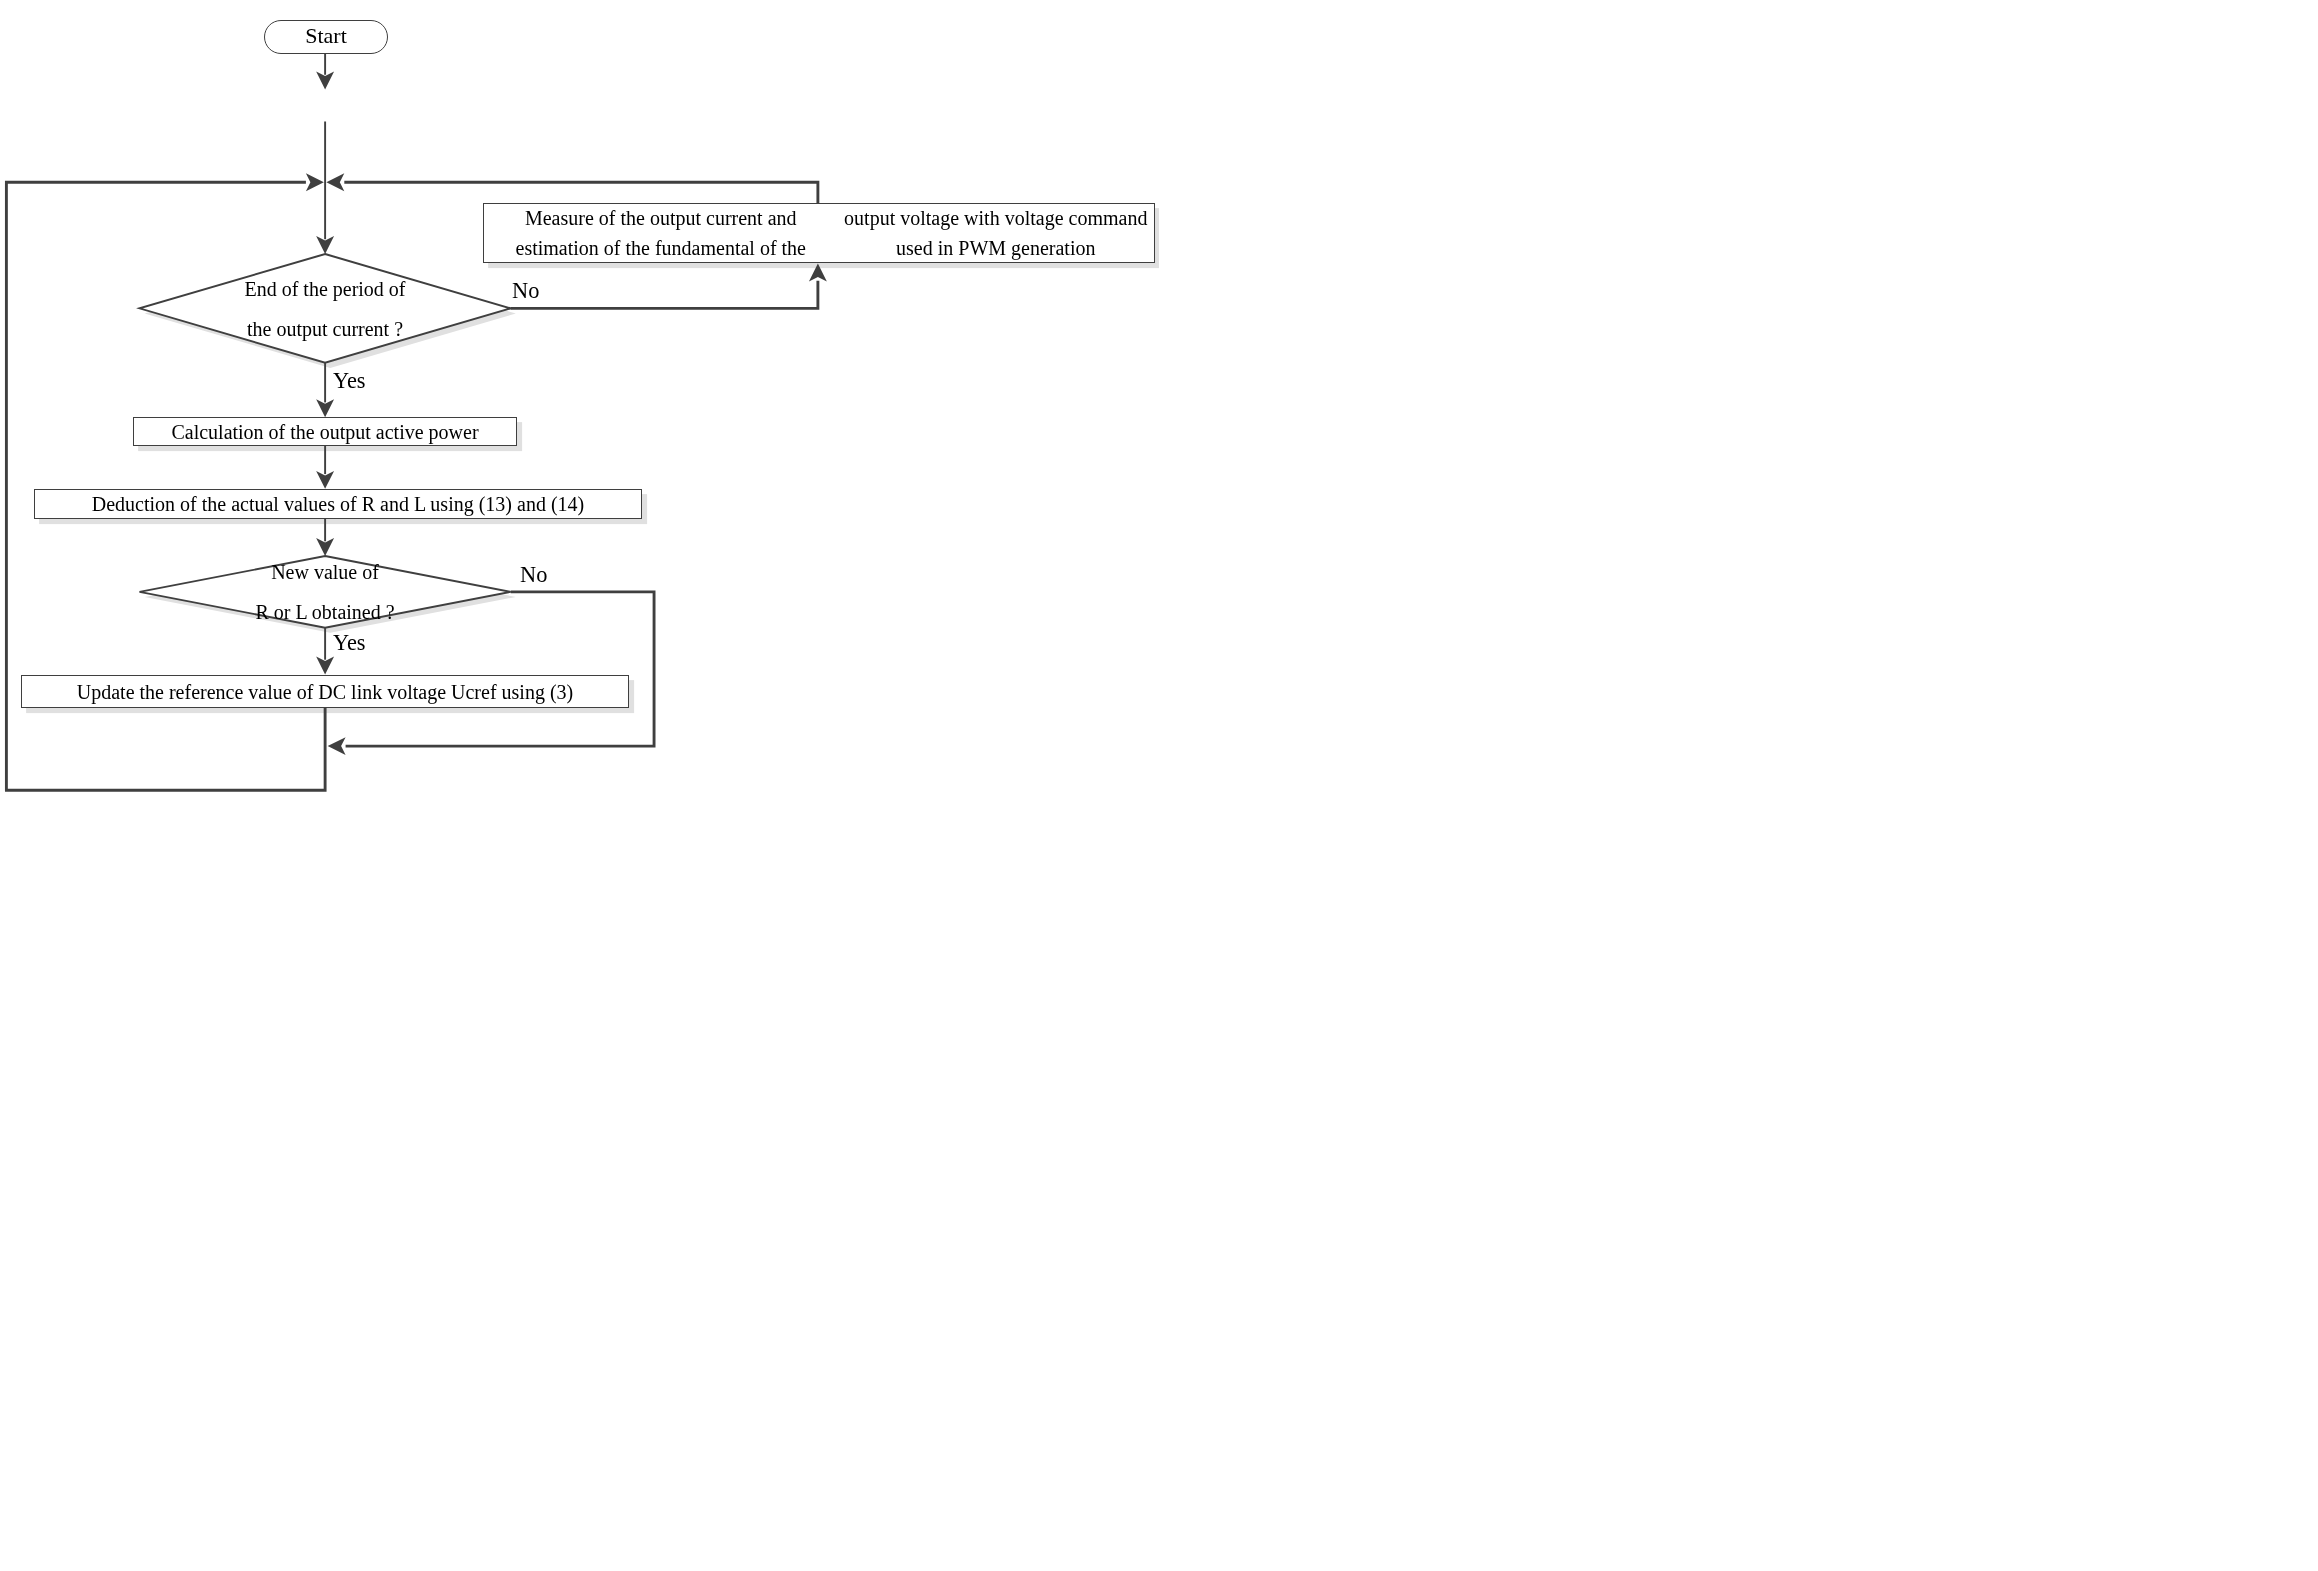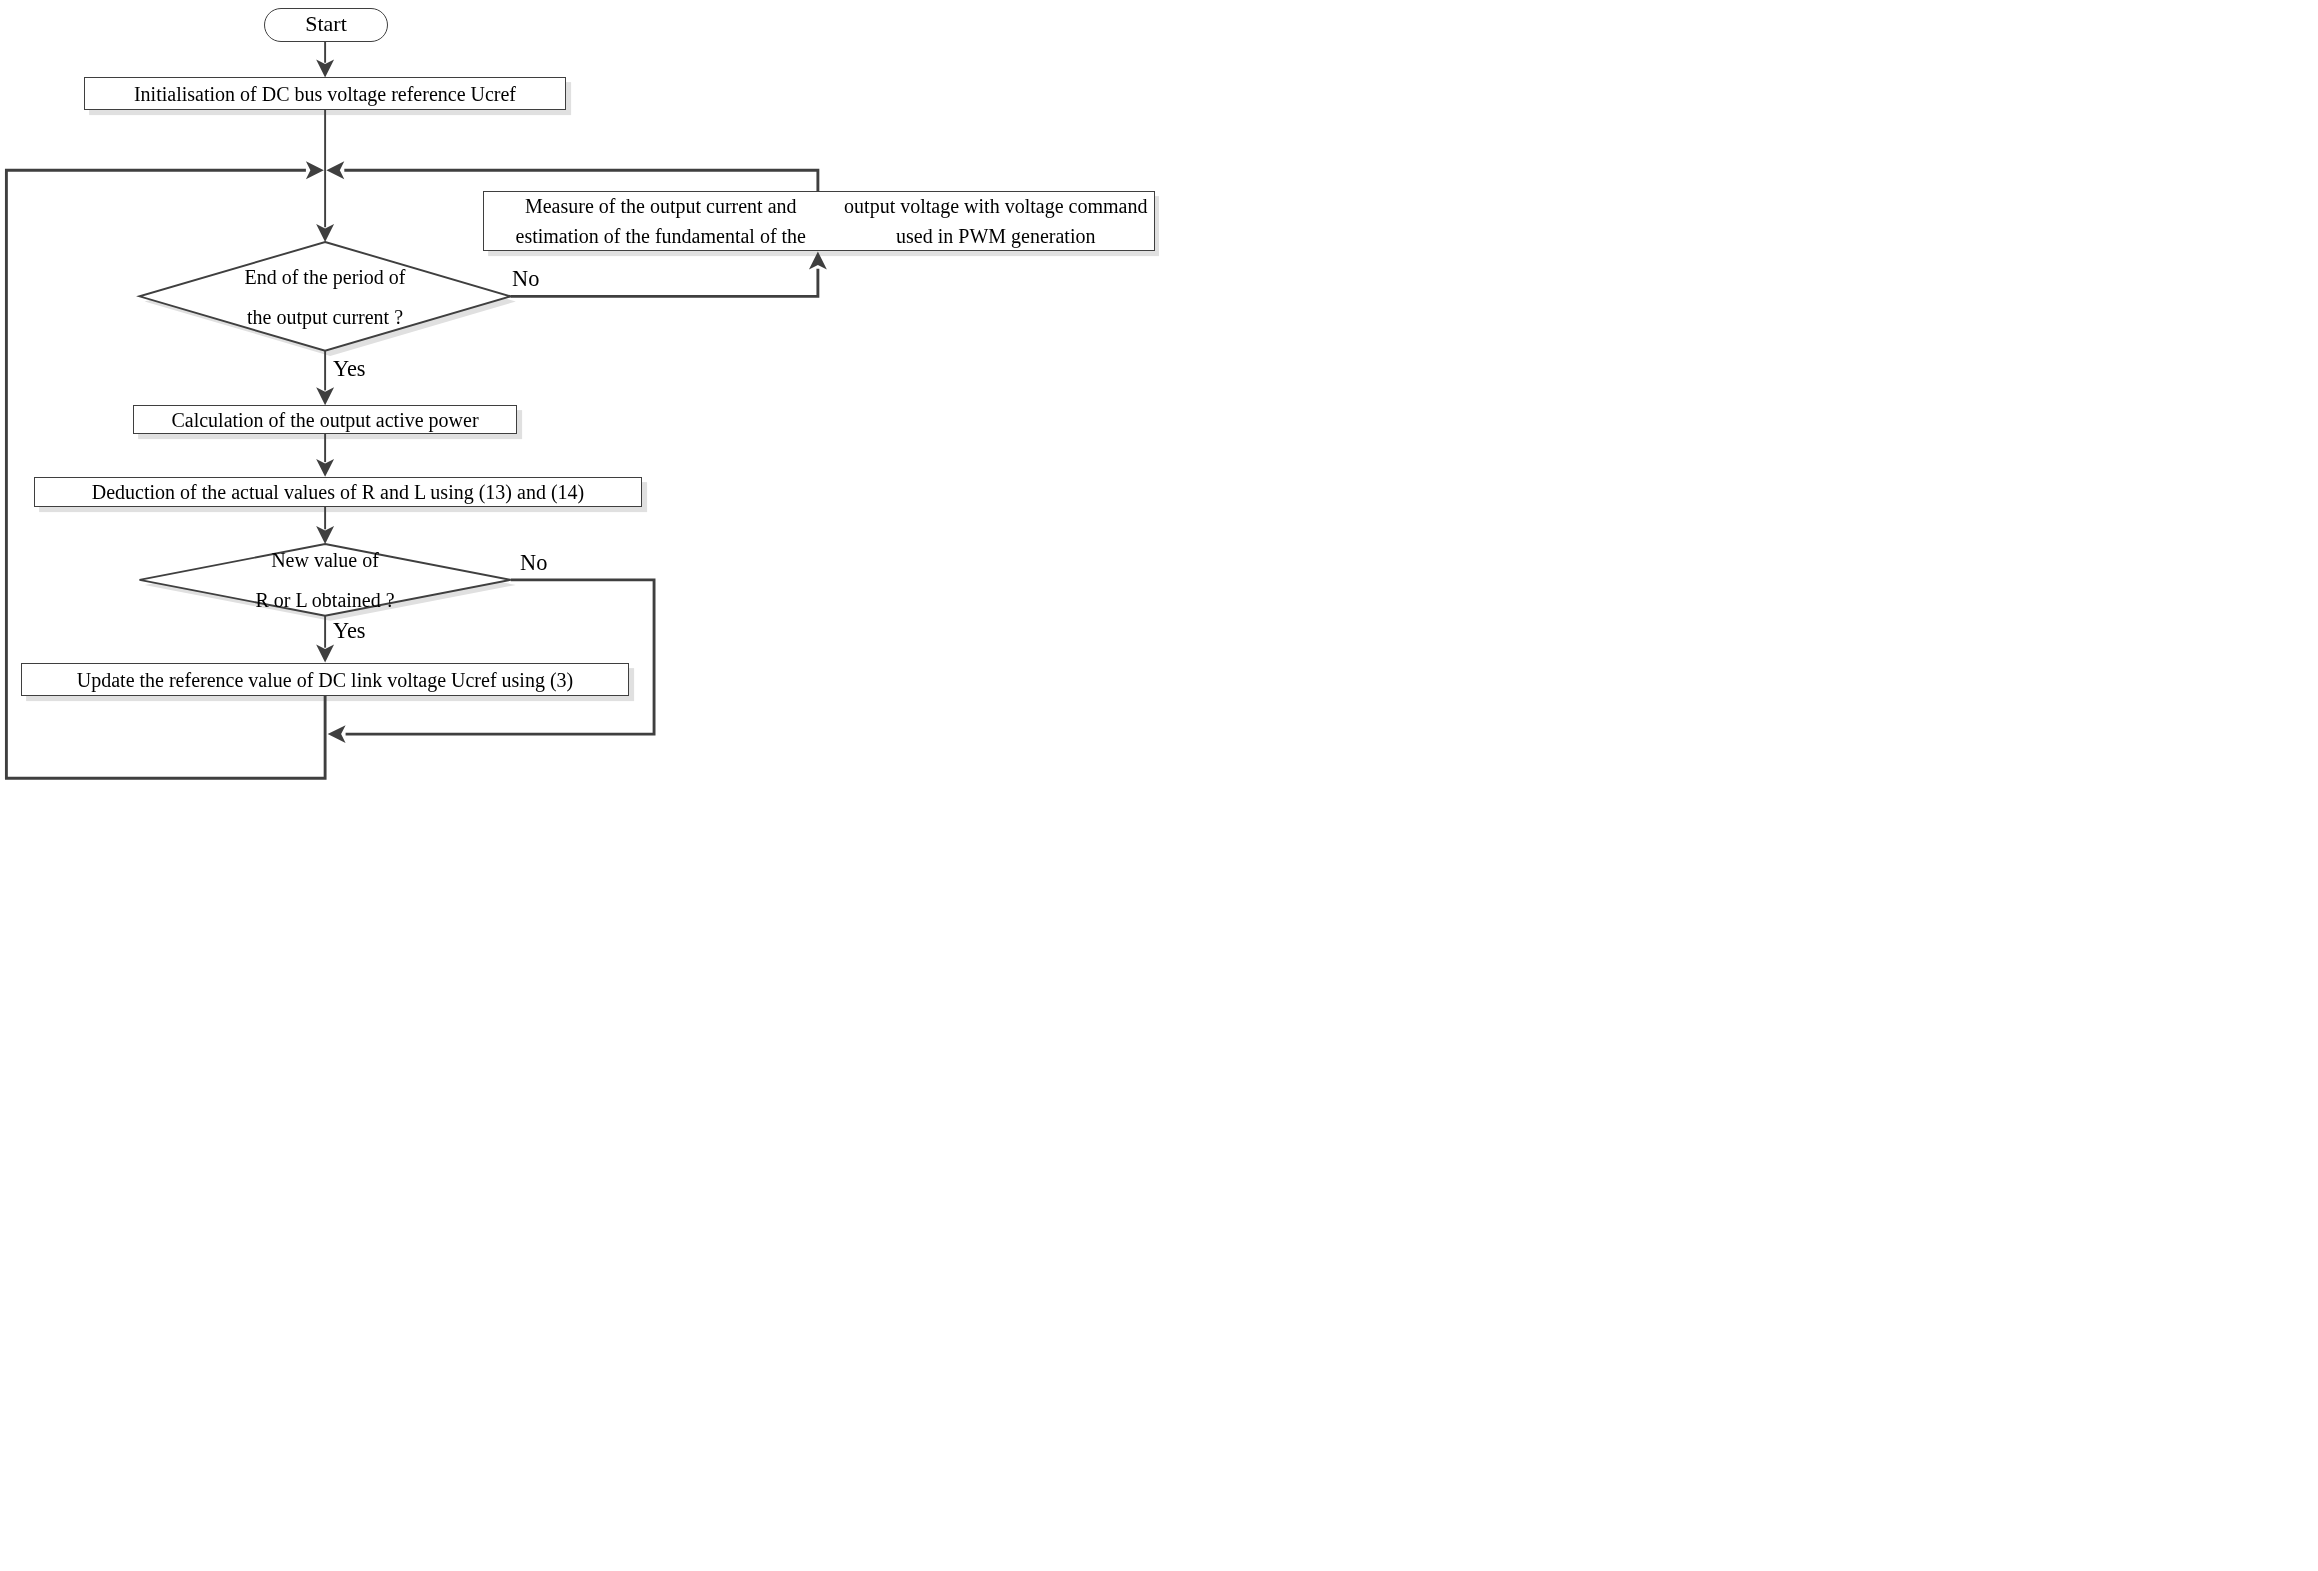--- a/index.html
+++ b/index.html
@@ -10,20 +10,21 @@
     --fill:#ffffff;
   }
   *{margin:0;padding:0;box-sizing:border-box;}
   html,body{background:var(--bg);}
   body{font-family:"Liberation Serif","DejaVu Serif",serif;color:var(--text);}
   .canvas{
     position:relative;
     width:1159px;height:786px;
     background:var(--bg);
     overflow:hidden;
+    margin-top:12px;
   }
   .wires{
     position:absolute;left:0;top:0;z-index:2;
     pointer-events:none;
   }
   .node{
     position:absolute;
     background:var(--fill);
     border:1.9px solid var(--line);
     display:flex;align-items:center;justify-content:center;
@@ -56,21 +57,20 @@
   .diamond{fill:var(--fill);stroke:var(--line);stroke-width:3;}
   .diamond-shadow{fill:var(--shadow);stroke:none;}
 </style>
 </head>
 <body>
 
 <div class="canvas">
 
   <div class="node terminator" style="left:264px;top:7.7px;width:124px;height:34px;">Start</div>
 
-  <div class="node shadowed" style="left:84px;top:77px;width:482px;height:33px;">Initialisation of DC bus voltage reference Ucref</div>
 
   <div class="node shadowed multiline" style="left:483px;top:191px;width:672px;height:60px;text-align:center;">
     <span>Measure of the output current and estimation of the fundamental of the</span>
     <span>output voltage with voltage command used in PWM generation</span>
   </div>
 
   <div class="node shadowed" style="left:133px;top:405px;width:384px;height:29px;">Calculation of the output active power</div>
 
   <div class="node shadowed" style="left:34px;top:477px;width:608px;height:30px;">Deduction of the actual values of R and L using (13) and (14)</div>
 

